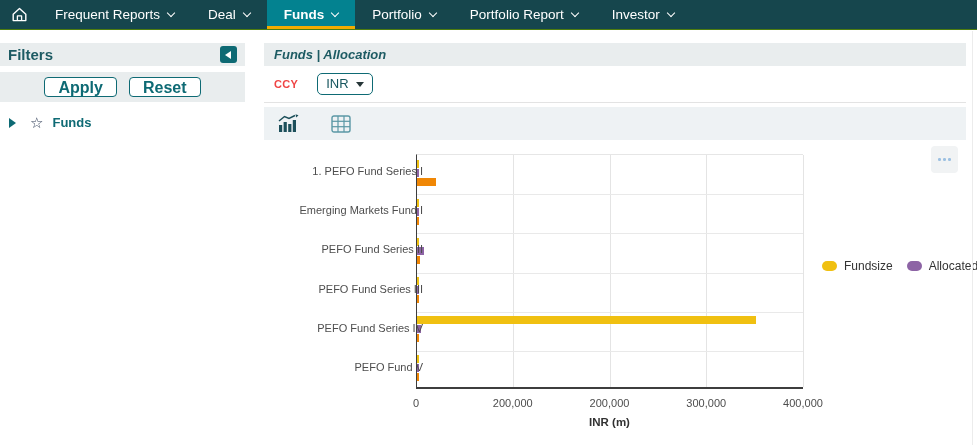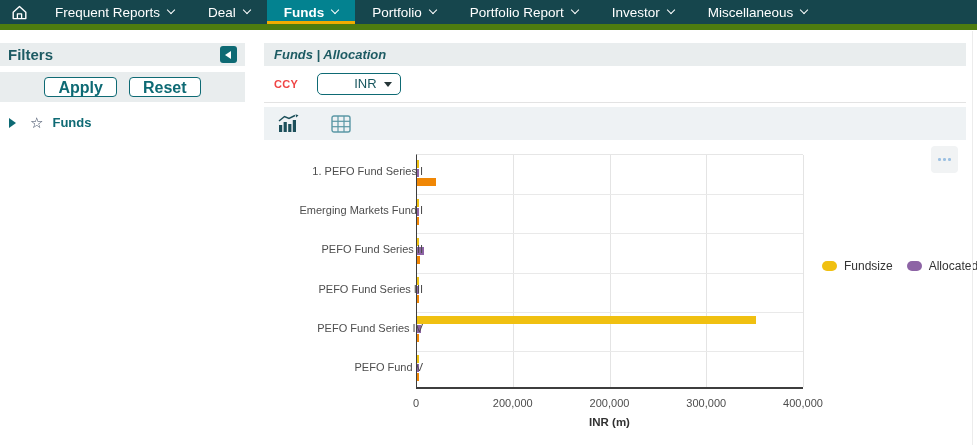--- a/index.html
+++ b/index.html
@@ -1,21 +1,21 @@
 <!DOCTYPE html>
 <html style="--navbg: #16464d; --navactive: #038290; --amber: #f1ac00; --accent: #0e6a74; --band: #e9edee; --iconband: #eef2f4; --headingtext: #1d5b63;"><head>
 <meta charset="utf-8">
 <style>
   * { margin:0; padding:0; box-sizing:border-box; }
   html,body { width:977px; height:445px; background:#fff; overflow:hidden;
     font-family:"Liberation Sans", sans-serif; }
 
   
   .navbar { position:absolute; left:0; top:0; width:977px; height:30px;
-    background:var(--navbg); display:flex; align-items:stretch; border-bottom:6px solid #4d7c0f; }
+    background:var(--navbg); display:flex; align-items:stretch; border-bottom:1px solid #4d7c0f; }
   .home { display:flex; align-items:center; padding:0 9px 0 10px; cursor:pointer; }
   .nav-items { display:flex; list-style:none; align-items:stretch; }
   .nav-item { display:flex; align-items:center; gap:8px; padding:0 17px; color:#fff;
     font-size:13.5px; font-weight:500; cursor:pointer; position:relative; white-space:nowrap; }
   .nav-item.active { background:var(--navactive); font-weight:700; }
   .nav-item.active::after { content:""; position:absolute; left:0; right:0; bottom:0;
     height:3px; background:var(--amber); }
   .chev { width:6px; height:6px; border-right:1.8px solid #fff; border-bottom:1.8px solid #fff;
     transform:rotate(45deg); margin-top:-4px; }
 
@@ -42,21 +42,21 @@
   
   .main { position:absolute; left:264px; top:31px; width:702px; bottom:0; background:#fff; }
   .main-header { margin-top:12px; padding:0 10px; }
   .main-title { font-size:13px; font-weight:700; color:var(--headingtext);font-style:italic; }
   .ccy-row { height:37px; display:flex; align-items:center; padding:0 10px;
     border-bottom:1px solid #e3e3e3; background:#fff; }
   .ccy-label { font-size:11px; font-weight:700; color:#ef4444; letter-spacing:.3px; }
   .dropdown { margin-left:19px; display:flex; align-items:center; gap:7px; background:#fff;
     border:1.5px solid var(--accent); border-radius:5px; padding:2px 8px 3px 8px; cursor:pointer;
     font-family:inherit; }
-  .dropdown-value { font-size:13px; color:#17565e;margin-left:28px; }
+  .dropdown-value { font-size:13px; color:#17565e; }
   .tri-down { width:0; height:0; border-left:4px solid transparent; border-right:4px solid transparent;
     border-top:5px solid #263638; margin-top:1px; }
   .icons-row { margin-top:4px; height:33px; background:var(--iconband); display:flex;
     align-items:center; padding-left:13px; gap:30px; }
   .view-btn { background:none; border:none; cursor:pointer; display:flex; align-items:center; padding:0; }
 
   
   .chart-region { position:relative; height:304px; background:#fff; }
   .menu-btn { position:absolute; top:6px; right:8px; width:27px; height:27px; background:#f1f3f4;
     border:none; border-radius:4px; cursor:pointer; display:flex; align-items:center;
@@ -105,24 +105,20 @@
       <li class="nav-item">
         <span>Portfolio</span>
         <span class="chev"></span>
       </li>
       <li class="nav-item">
         <span>Portfolio Report</span>
         <span class="chev"></span>
       </li>
       <li class="nav-item">
         <span>Investor</span>
-        <span class="chev"></span>
-      </li>
-      <li class="nav-item">
-        <span>Miscellaneous</span>
         <span class="chev"></span>
       </li>
     </ul>
 </nav>
 
 <aside class="sidebar">
   <div class="band sidebar-header">
     <span class="sidebar-title">Filters</span>
     <button class="collapse-btn">
       <span class="tri-left"></span>

